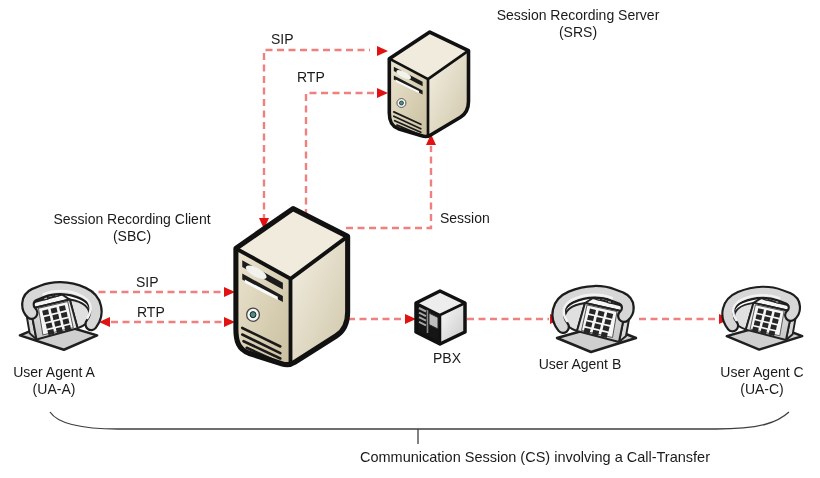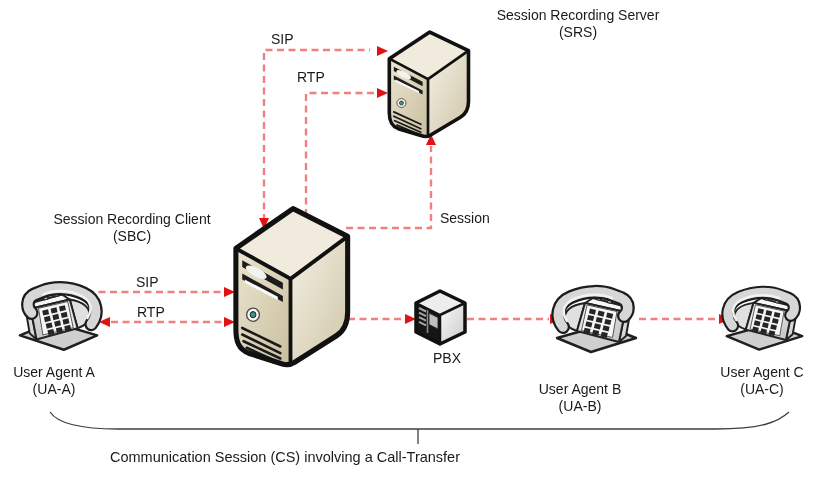--- a/index.html
+++ b/index.html
@@ -3,21 +3,21 @@
 <meta charset="utf-8">
 <style>
   html,body{margin:0;padding:0;background:#ffffff;}
   .canvas{
     position:relative;width:820px;height:478px;background:#ffffff;
     font-family:"Liberation Sans",sans-serif;color:#1a1a1a;overflow:hidden;
   }
   .icon{position:absolute;}
   .lbl{position:absolute;text-align:center;font-size:14px;line-height:17px;white-space:nowrap;}
   .tag{position:absolute;font-size:14px;line-height:15px;white-space:nowrap;}
-  .caption{position:absolute;text-align:left;font-size:14.5px;}
+  .caption{position:absolute;text-align:right;font-size:14.5px;}
   svg{display:block;}
   .overlay{position:absolute;left:0;top:0;}
 </style>
 </head>
 <body>
 
 <div class="canvas">
 
   <svg width="0" height="0" style="position:absolute" aria-hidden="true">
     <defs>
@@ -168,23 +168,22 @@
   <div class="lbl" style="left:22px;top:211px;width:220px">
     <div>Session Recording Client</div>
     <div>(SBC)</div>
   </div>
 
   <div class="lbl" style="left:-16px;top:364px;width:140px">
     <div>User Agent A</div>
     <div>(UA-A)</div>
   </div>
 
-  <div class="lbl" style="left:510px;top:381px;width:140px">
+  <div class="lbl" style="left:510px;top:356px;width:140px">
     <div>User Agent B</div>
-    <div>(UA-B)</div>
   </div>
 
   <div class="lbl" style="left:692px;top:364px;width:140px">
     <div>User Agent C</div>
     <div>(UA-C)</div>
   </div>
 
   <div class="lbl" style="left:417px;top:350px;width:60px">
     <div>PBX</div>
   </div>

